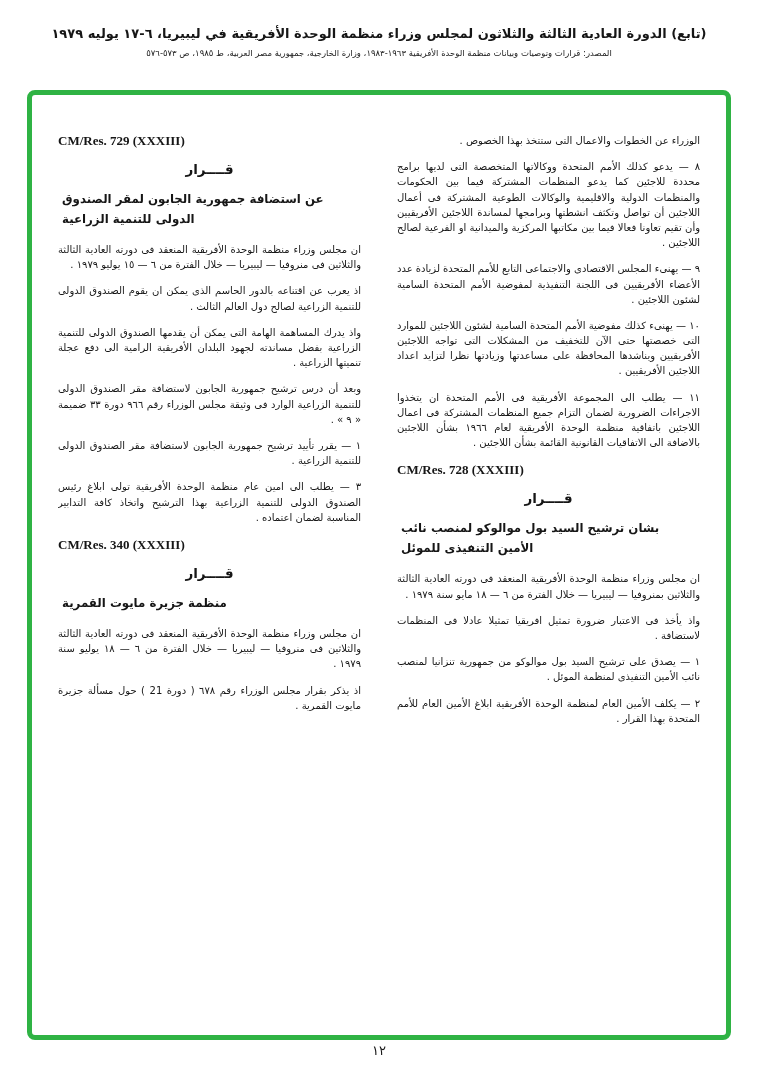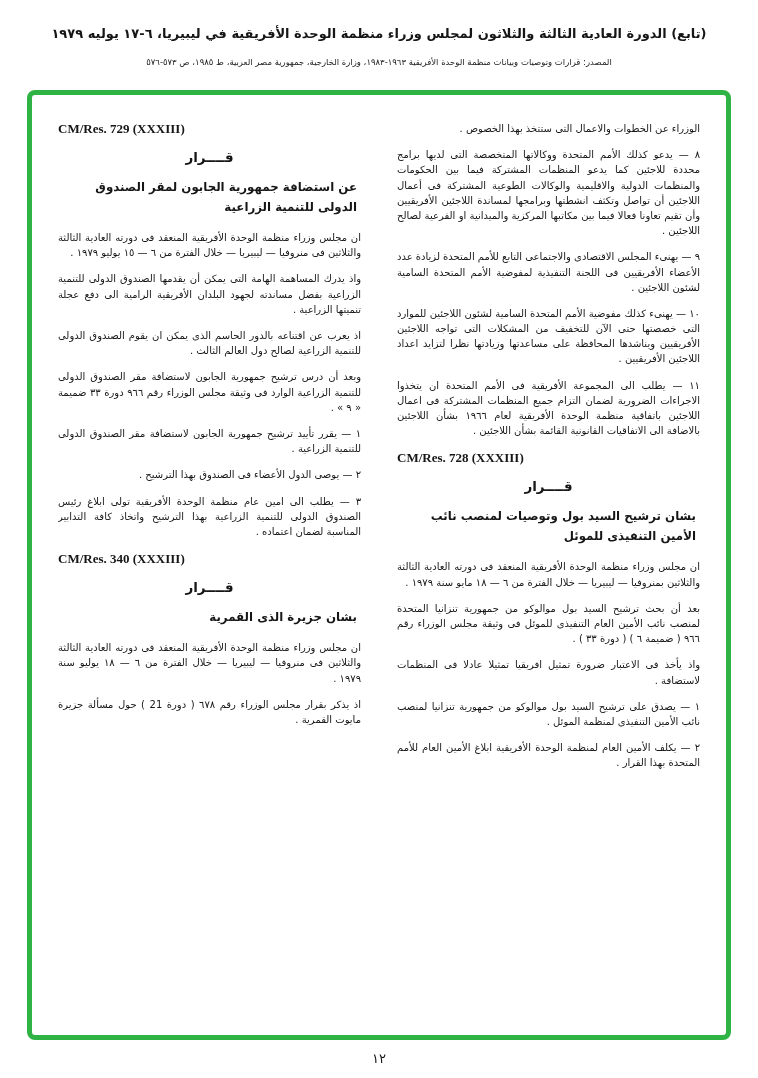--- a/index.html
+++ b/index.html
@@ -13,56 +13,56 @@
     position: relative;
     width: 758px; height: 1078px;
     font-family: "DejaVu Sans", sans-serif;
     color: #161616;
   }
   .header {
     position: absolute; top: 26px; left: 0; right: 0;
     text-align: center; direction: rtl;
   }
   .session-title { font-size: 13px; font-weight: bold; }
-  .source-line { font-size: 8.5px; margin-top: 16px; color: #1d1d1d; }
+  .source-line { font-size: 8.5px; margin-top: 7px; color: #1d1d1d; }
   .frame {
     position: absolute; left: 27px; right: 27px; top: 90px; height: 950px;
     border: 5px solid var(--green, #2fb344);
     border-radius: 8px;
     padding: 26px 26px 16px;
     background: #ffffff;
   }
   .columns {
     display: flex; direction: rtl;
     gap: 36px; height: 100%; overflow: hidden;
   }
   .column { flex: 1 1 0; min-width: 0; direction: rtl; }
   .block { margin: 0 0 11px; }
-  .column > .block:first-child { margin-top: 0; }
+  .column > .block:first-child { margin-top: 12px; }
   .para {
     font-size: 10px; line-height: 1.52;
     text-align: justify; direction: rtl;
   }
   .code {
     direction: ltr; text-align: left;
     font-family: "Liberation Serif", serif;
     font-weight: 700; font-size: 13px;
     margin: 12px 0 12px;
   }
   .heading {
     text-align: center; font-weight: 700; font-size: 13.5px;
     margin: 8px 0 12px; letter-spacing: 1px;
   }
   .subtitle {
-    text-align: right; font-weight: 700;
+    text-align: left; font-weight: 700;
     font-size: 11.8px; line-height: 1.7;
     margin: 0 4px 13px;
   }
   .footer {
-    position: absolute; bottom: 12px; left: 0; right: 0;
+    position: absolute; bottom: 20px; left: 0; right: 0;
     text-align: center; font-size: 13px;
   }
 </style>
 </head>
 <body>
 
 <div class="page">
 
   <div class="header">
     <div class="session-title">(تابع) الدورة العادية الثالثة والثلاثون لمجلس وزراء منظمة الوحدة الأفريقية في ليبيريا، ٦-١٧ يوليه ١٩٧٩</div>
@@ -72,41 +72,39 @@
   <div class="frame">
     <div class="columns">
       <div class="column">
           <div class="block para">الوزراء عن الخطوات والاعمال التى ستتخذ بهذا الخصوص .</div>
           <div class="block para">٨ — يدعو كذلك الأمم المتحدة ووكالاتها المتخصصة التى لديها برامج محددة للاجئين كما يدعو المنظمات المشتركة فيما بين الحكومات والمنظمات الدولية والاقليمية والوكالات الطوعية المشتركة فى أعمال اللاجئين أن تواصل وتكثف انشطتها وبرامجها لمساندة اللاجئين الأفريقيين وأن تقيم تعاونا فعالا فيما بين مكاتبها المركزية والميدانية او الفرعية لصالح اللاجئين .</div>
           <div class="block para">٩ — يهنىء المجلس الاقتصادى والاجتماعى التابع للأمم المتحدة لزيادة عدد الأعضاء الأفريقيين فى اللجنة التنفيذية لمفوضية الأمم المتحدة السامية لشئون اللاجئين .</div>
           <div class="block para">١٠ — يهنىء كذلك مفوضية الأمم المتحدة السامية لشئون اللاجئين للموارد التى خصصتها حتى الآن للتخفيف من المشكلات التى تواجه اللاجئين الأفريقيين ويناشدها المحافظة على مساعدتها وزيادتها نظرا لتزايد اعداد اللاجئين الأفريقيين .</div>
           <div class="block para">١١ — يطلب الى المجموعة الأفريقية فى الأمم المتحدة ان يتخذوا الاجراءات الضرورية لضمان التزام جميع المنظمات المشتركة فى اعمال اللاجئين باتفاقية منظمة الوحدة الأفريقية لعام ١٩٦٦ بشأن اللاجئين بالاضافة الى الاتفاقيات القانونية القائمة بشأن اللاجئين .</div>
           <div class="block code">CM/Res. 728 (XXXIII)</div>
           <div class="block heading">قــــرار</div>
-          <div class="block subtitle">بشان ترشيح السيد بول وتوصيات لمنصب نائب الأمين التنفيذى للموئل</div>
+          <div class="block subtitle">بشان ترشيح السيد بول موالوكو لمنصب نائب الأمين التنفيذى للموئل</div>
           <div class="block para">ان مجلس وزراء منظمة الوحدة الأفريقية المنعقد فى دورته العادية الثالثة والثلاثين بمنروفيا — ليبيريا — خلال الفترة من ٦ — ١٨ مايو سنة ١٩٧٩ .</div>
-          <div class="block para">بعد أن بحث ترشيح السيد بول موالوكو من جمهورية تنزانيا المتحدة لمنصب نائب الأمين العام التنفيذى للموئل فى وثيقة مجلس الوزراء رقم ٩٦٦ ( ضميمة ٦ ) ( دورة ٣٣ ) .</div>
           <div class="block para">واذ يأخذ فى الاعتبار ضرورة تمثيل افريقيا تمثيلا عادلا فى المنظمات لاستضافة .</div>
           <div class="block para">١ — يصدق على ترشيح السيد بول موالوكو من جمهورية تنزانيا لمنصب نائب الأمين التنفيذى لمنظمة الموئل .</div>
           <div class="block para">٢ — يكلف الأمين العام لمنظمة الوحدة الأفريقية ابلاغ الأمين العام للأمم المتحدة بهذا القرار .</div>
         </div>
       <div class="column">
           <div class="block code">CM/Res. 729 (XXXIII)</div>
           <div class="block heading">قــــرار</div>
           <div class="block subtitle">عن استضافة جمهورية الجابون لمقر الصندوق الدولى للتنمية الزراعية</div>
           <div class="block para">ان مجلس وزراء منظمة الوحدة الأفريقية المنعقد فى دورته العادية الثالثة والثلاثين فى منروفيا — ليبيريا — خلال الفترة من ٦ — ١٥ يوليو ١٩٧٩ .</div>
+          <div class="block para">اذ يعرب عن اقتناعه بالدور الحاسم الذى يمكن ان يقوم الصندوق الدولى للتنمية الزراعية لصالح دول العالم الثالث .</div>
           <div class="block para">واذ يدرك المساهمة الهامة التى يمكن أن يقدمها الصندوق الدولى للتنمية الزراعية بفضل مساندته لجهود البلدان الأفريقية الرامية الى دفع عجلة تنميتها الزراعية .</div>
-          <div class="block para">اذ يعرب عن اقتناعه بالدور الحاسم الذى يمكن ان يقوم الصندوق الدولى للتنمية الزراعية لصالح دول العالم الثالث .</div>
           <div class="block para">وبعد أن درس ترشيح جمهورية الجابون لاستضافة مقر الصندوق الدولى للتنمية الزراعية الوارد فى وثيقة مجلس الوزراء رقم ٩٦٦ دورة ٣٣ ضميمة « ٩ » .</div>
           <div class="block para">١ — يقرر تأييد ترشيح جمهورية الجابون لاستضافة مقر الصندوق الدولى للتنمية الزراعية .</div>
-          <div class="block para">٢ — يوصى الدول الأعضاء فى الصندوق بهذا الترشيح .</div>
           <div class="block para">٣ — يطلب الى امين عام منظمة الوحدة الأفريقية تولى ابلاغ رئيس الصندوق الدولى للتنمية الزراعية بهذا الترشيح واتخاذ كافة التدابير المناسبة لضمان اعتماده .</div>
           <div class="block code">CM/Res. 340 (XXXIII)</div>
           <div class="block heading">قــــرار</div>
-          <div class="block subtitle">بشان جزيرة الذى القمرية</div>
+          <div class="block subtitle">منظمة جزيرة مايوت القمرية</div>
           <div class="block para">ان مجلس وزراء منظمة الوحدة الأفريقية المنعقد فى دورته العادية الثالثة والثلاثين فى منروفيا — ليبيريا — خلال الفترة من ٦ — ١٨ يوليو سنة ١٩٧٩ .</div>
           <div class="block para">اذ يذكر بقرار مجلس الوزراء رقم ٦٧٨ ( دورة 21 ) حول مسألة جزيرة مايوت القمرية .</div>
         </div>
     </div>
   </div>
 
   <div class="footer">
     <span>١٢</span>
   </div>
 

